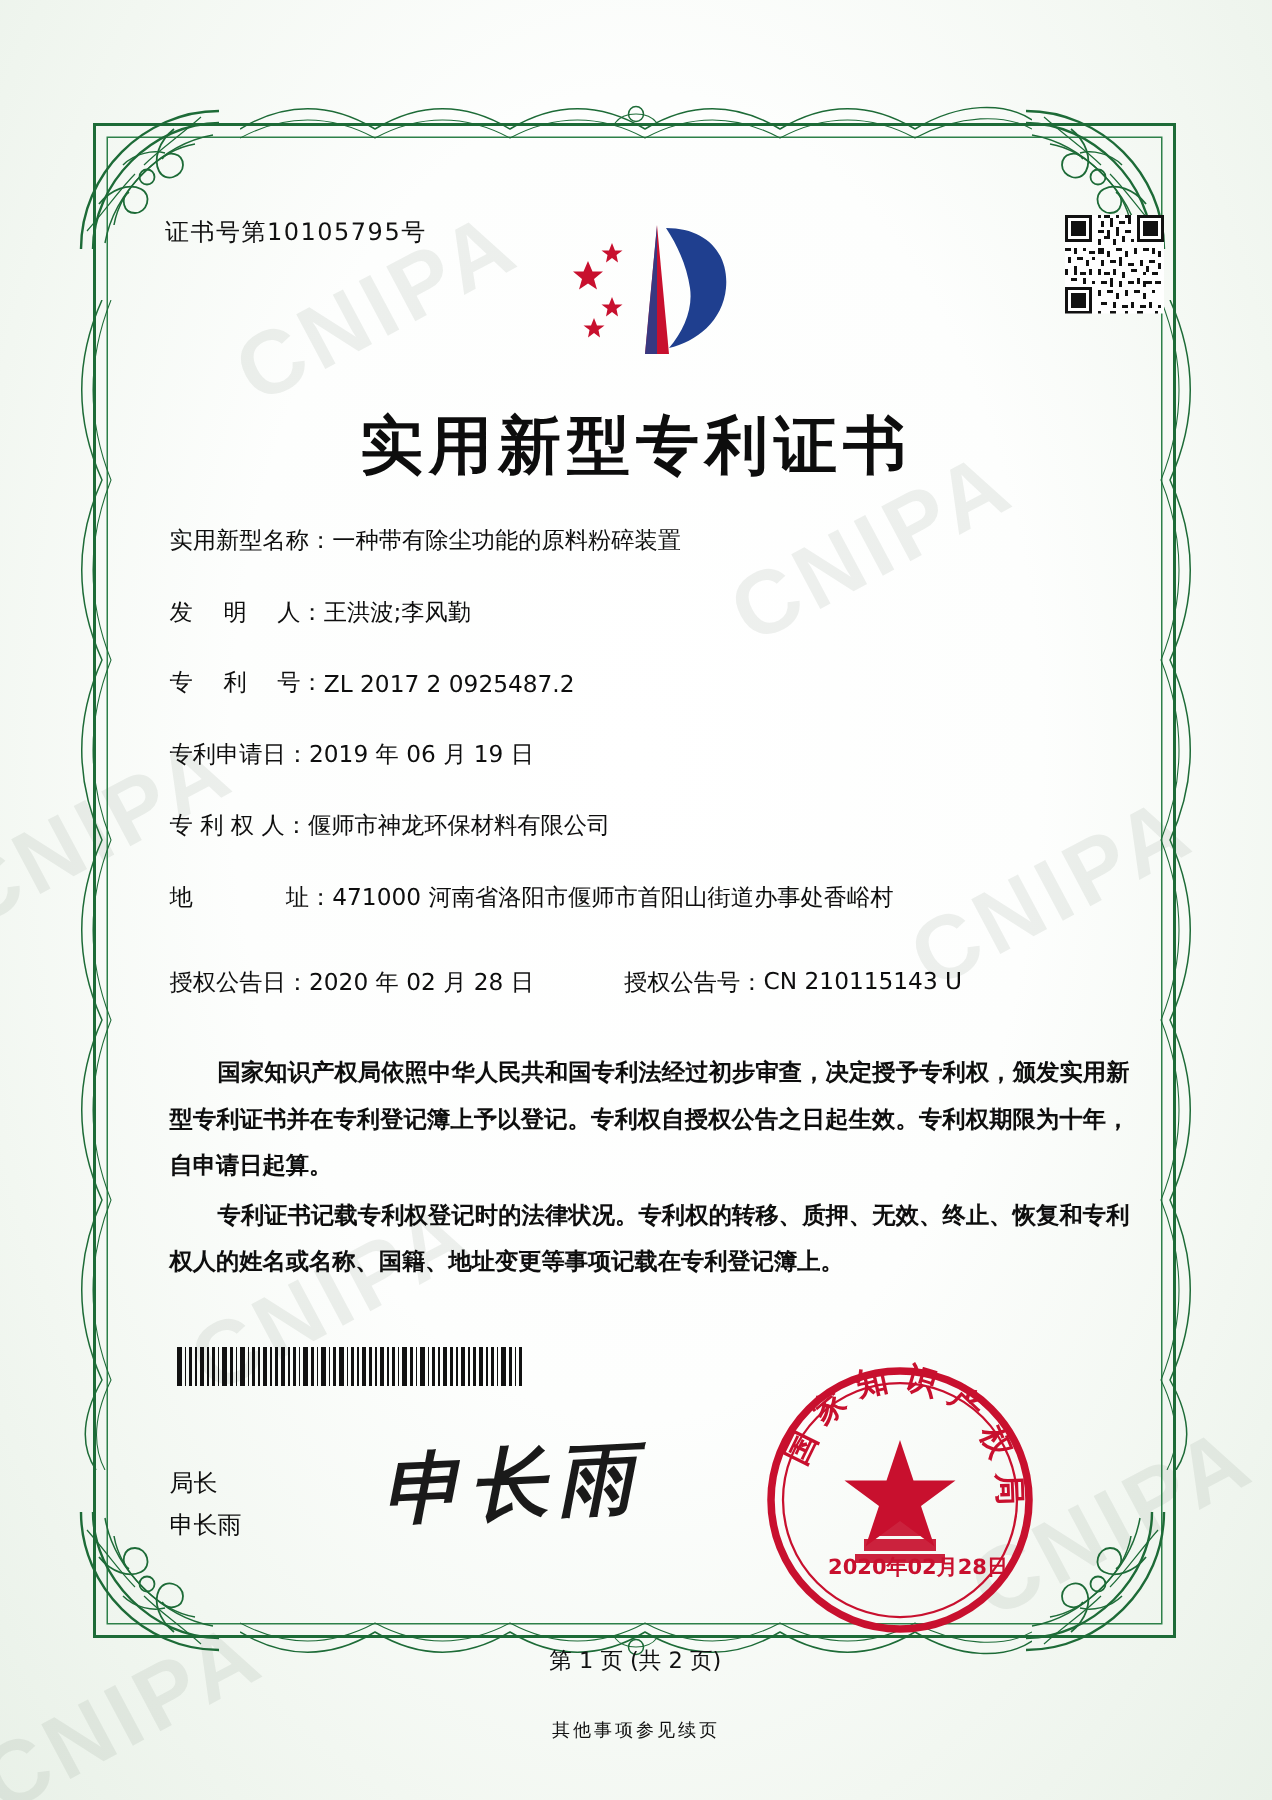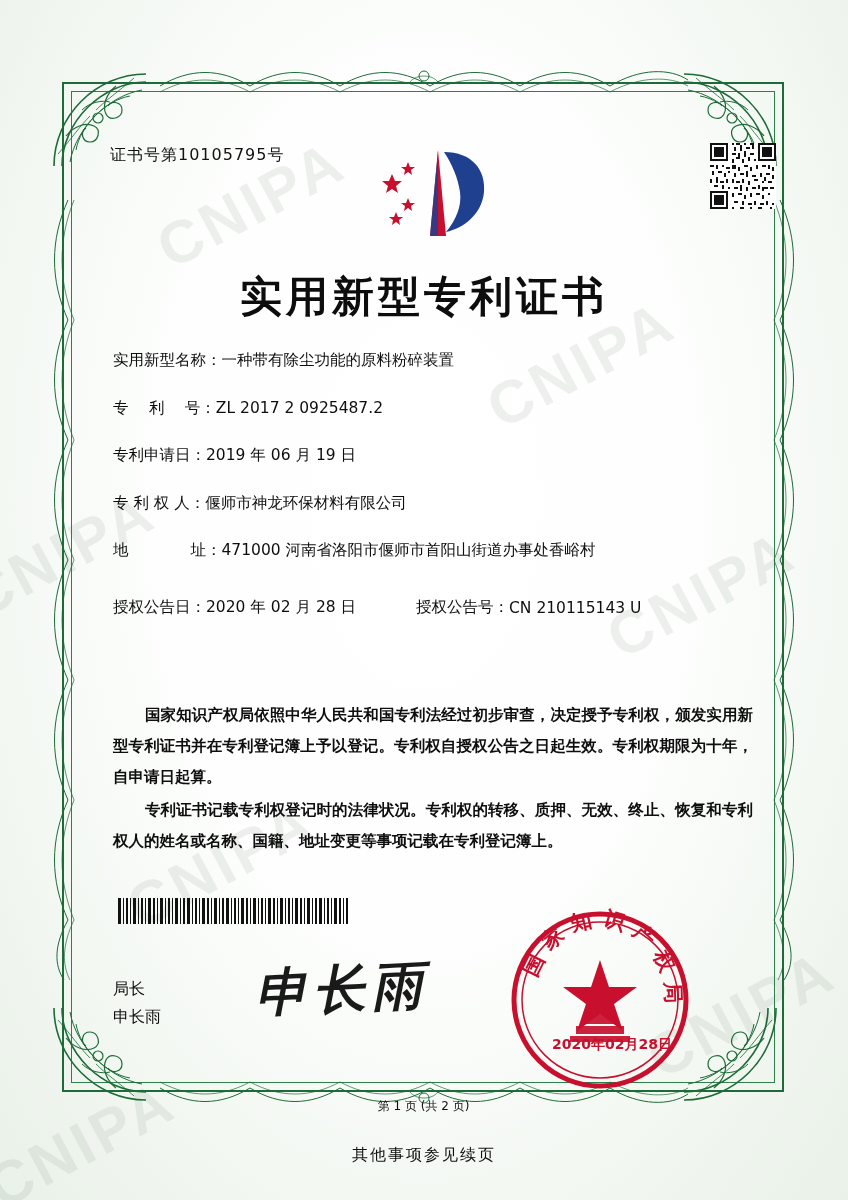--- a/index.html
+++ b/index.html
@@ -81,21 +81,21 @@
 
   
   .fields{
     position:absolute;left:113px;top:350px;width:640px;
     font-size:15.5px;color:#0e0e0e;
     font-family:"DejaVu Sans","Liberation Sans",sans-serif;
   }
   .field{display:flex;align-items:center;margin-bottom:26.5px;}
   .f-label{white-space:pre;}
   .f-value{margin-left:0;}
-  .field-inline{display:flex;align-items:center;margin-bottom:26.5px;margin-top:36px;}
+  .field-inline{display:flex;align-items:flex-start;margin-bottom:26.5px;margin-top:36px;}
   .f-gap{display:inline-block;width:60px;}
 
   
   .paras{
     position:absolute;left:113px;top:700px;width:640px;
     font-size:15.5px;line-height:31px;color:#0e0e0e;text-align:justify;
     font-family:"DejaVu Sans","Liberation Sans",sans-serif;
   }
   .para{text-indent:32px;margin:0 0 2px 0;font-weight:bold;}
 
@@ -125,26 +125,26 @@
   }
   .seal-date{
     position:absolute;left:524px;top:1036px;width:176px;
     text-align:center;color:#c8102e;font-size:14px;font-weight:bold;
     font-family:"DejaVu Sans","Liberation Sans",sans-serif;
   }
 
   
   .page-no{
     position:absolute;left:0;right:1px;top:1098px;
-    text-align:center;font-size:12px;color:#111;
+    text-align:center;font-size:15px;color:#111;
     font-family:"DejaVu Sans","Liberation Sans",sans-serif;
   }
   .footer-note{
     position:absolute;left:0;right:0;top:1145px;
-    text-align:center;font-size:16px;color:#111;letter-spacing:2px;
+    text-align:center;font-size:12px;color:#111;letter-spacing:2px;
     font-family:"DejaVu Sans","Liberation Sans",sans-serif;
   }
 </style>
 </head>
 <body>
 
 <div id="certificate">
 
   <div class="wm wm1">CNIPA</div>
   <div class="wm wm2">CNIPA</div>
@@ -355,20 +355,24 @@
   </svg>
 
   <div class="title">实用新型专利证书</div>
 
   <div class="fields">
     <div class="field">
       <span class="f-label">实用新型名称：</span>
       <span class="f-value">一种带有除尘功能的原料粉碎装置</span>
     </div>
     <div class="field">
+      <span class="f-label">发　 明　 人：</span>
+      <span class="f-value">王洪波;李风勤</span>
+    </div>
+    <div class="field">
       <span class="f-label">专　 利　 号：</span>
       <span class="f-value">ZL 2017 2 0925487.2</span>
     </div>
     <div class="field">
       <span class="f-label">专利申请日：</span>
       <span class="f-value">2019 年 06 月 19 日</span>
     </div>
     <div class="field">
       <span class="f-label">专 利 权 人：</span>
       <span class="f-value">偃师市神龙环保材料有限公司</span>

